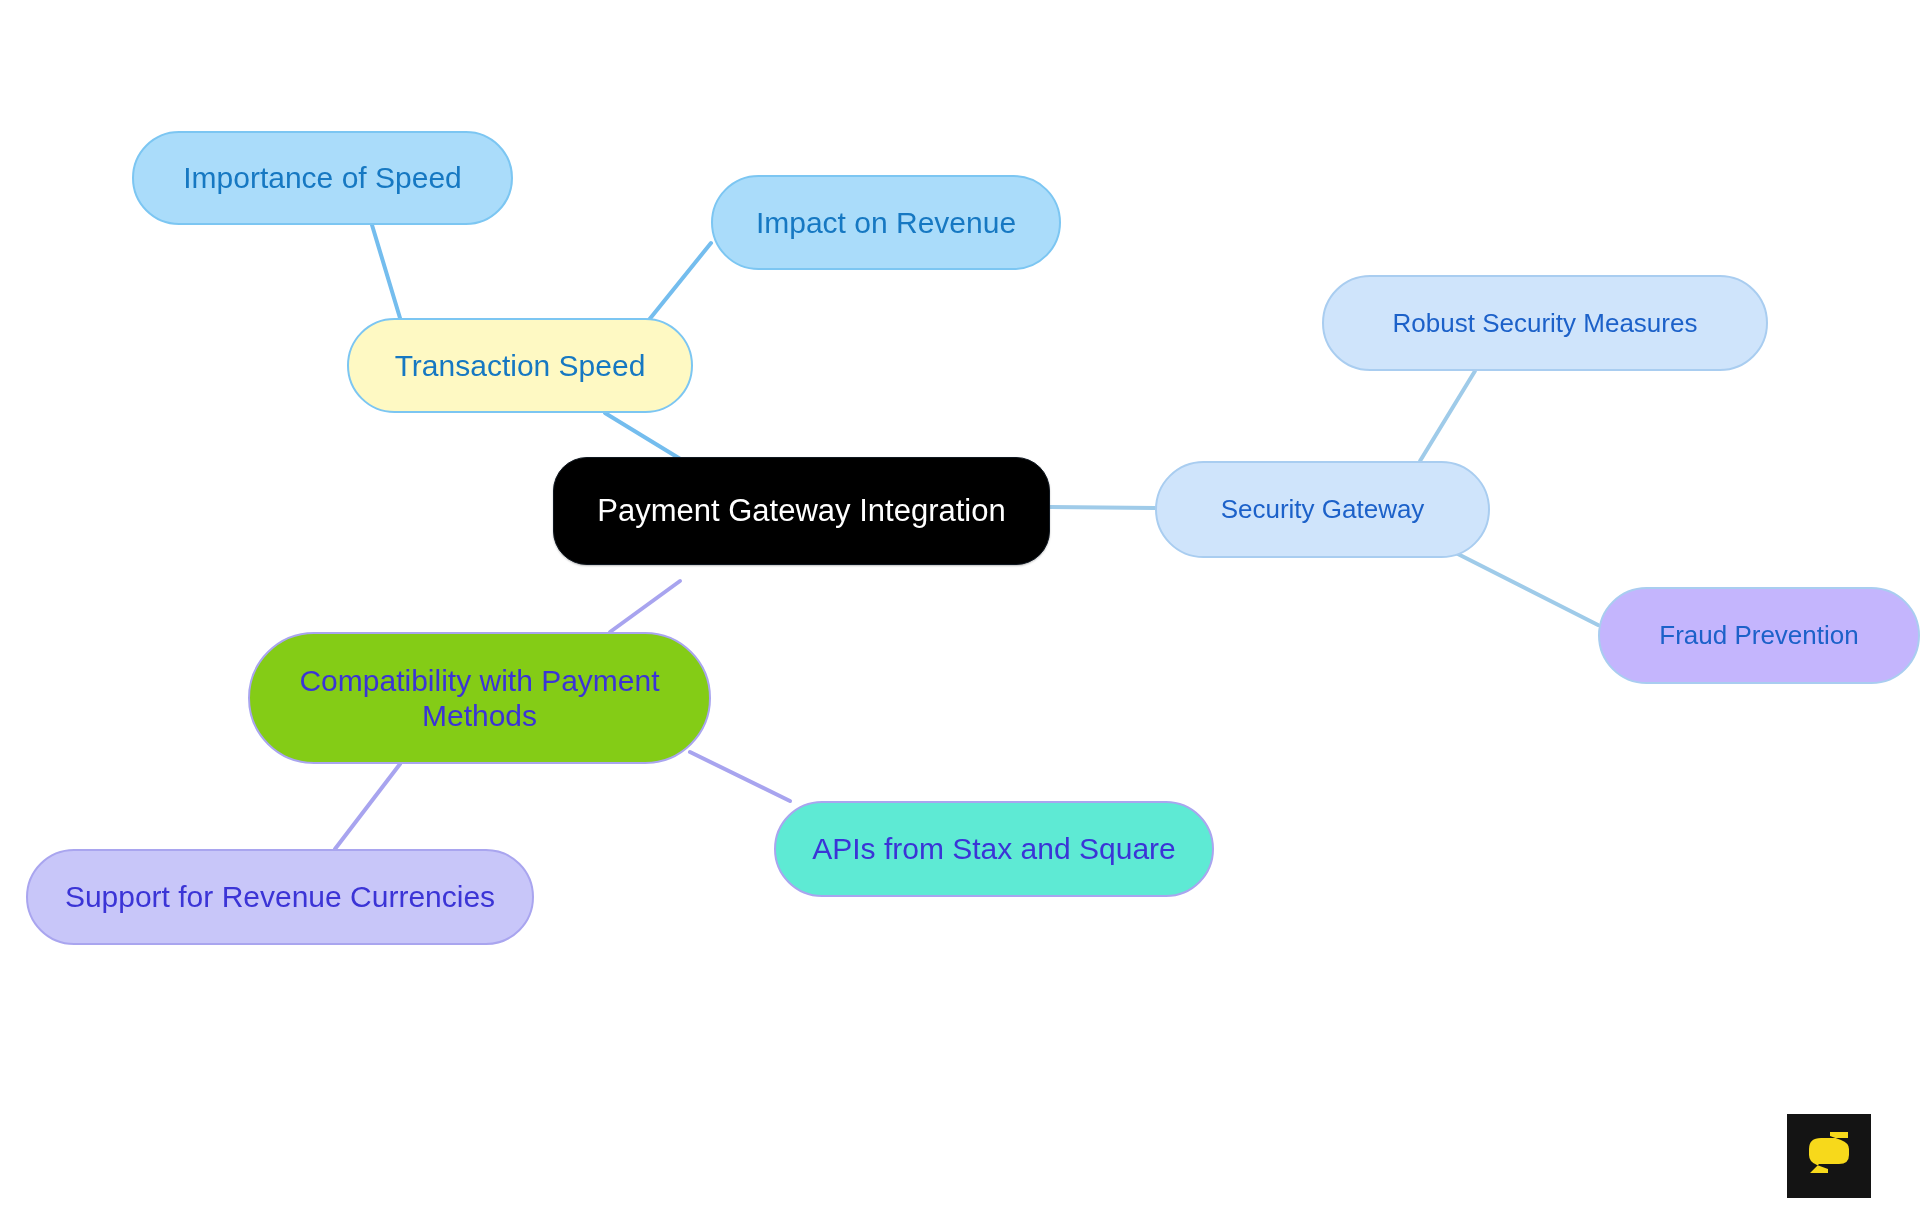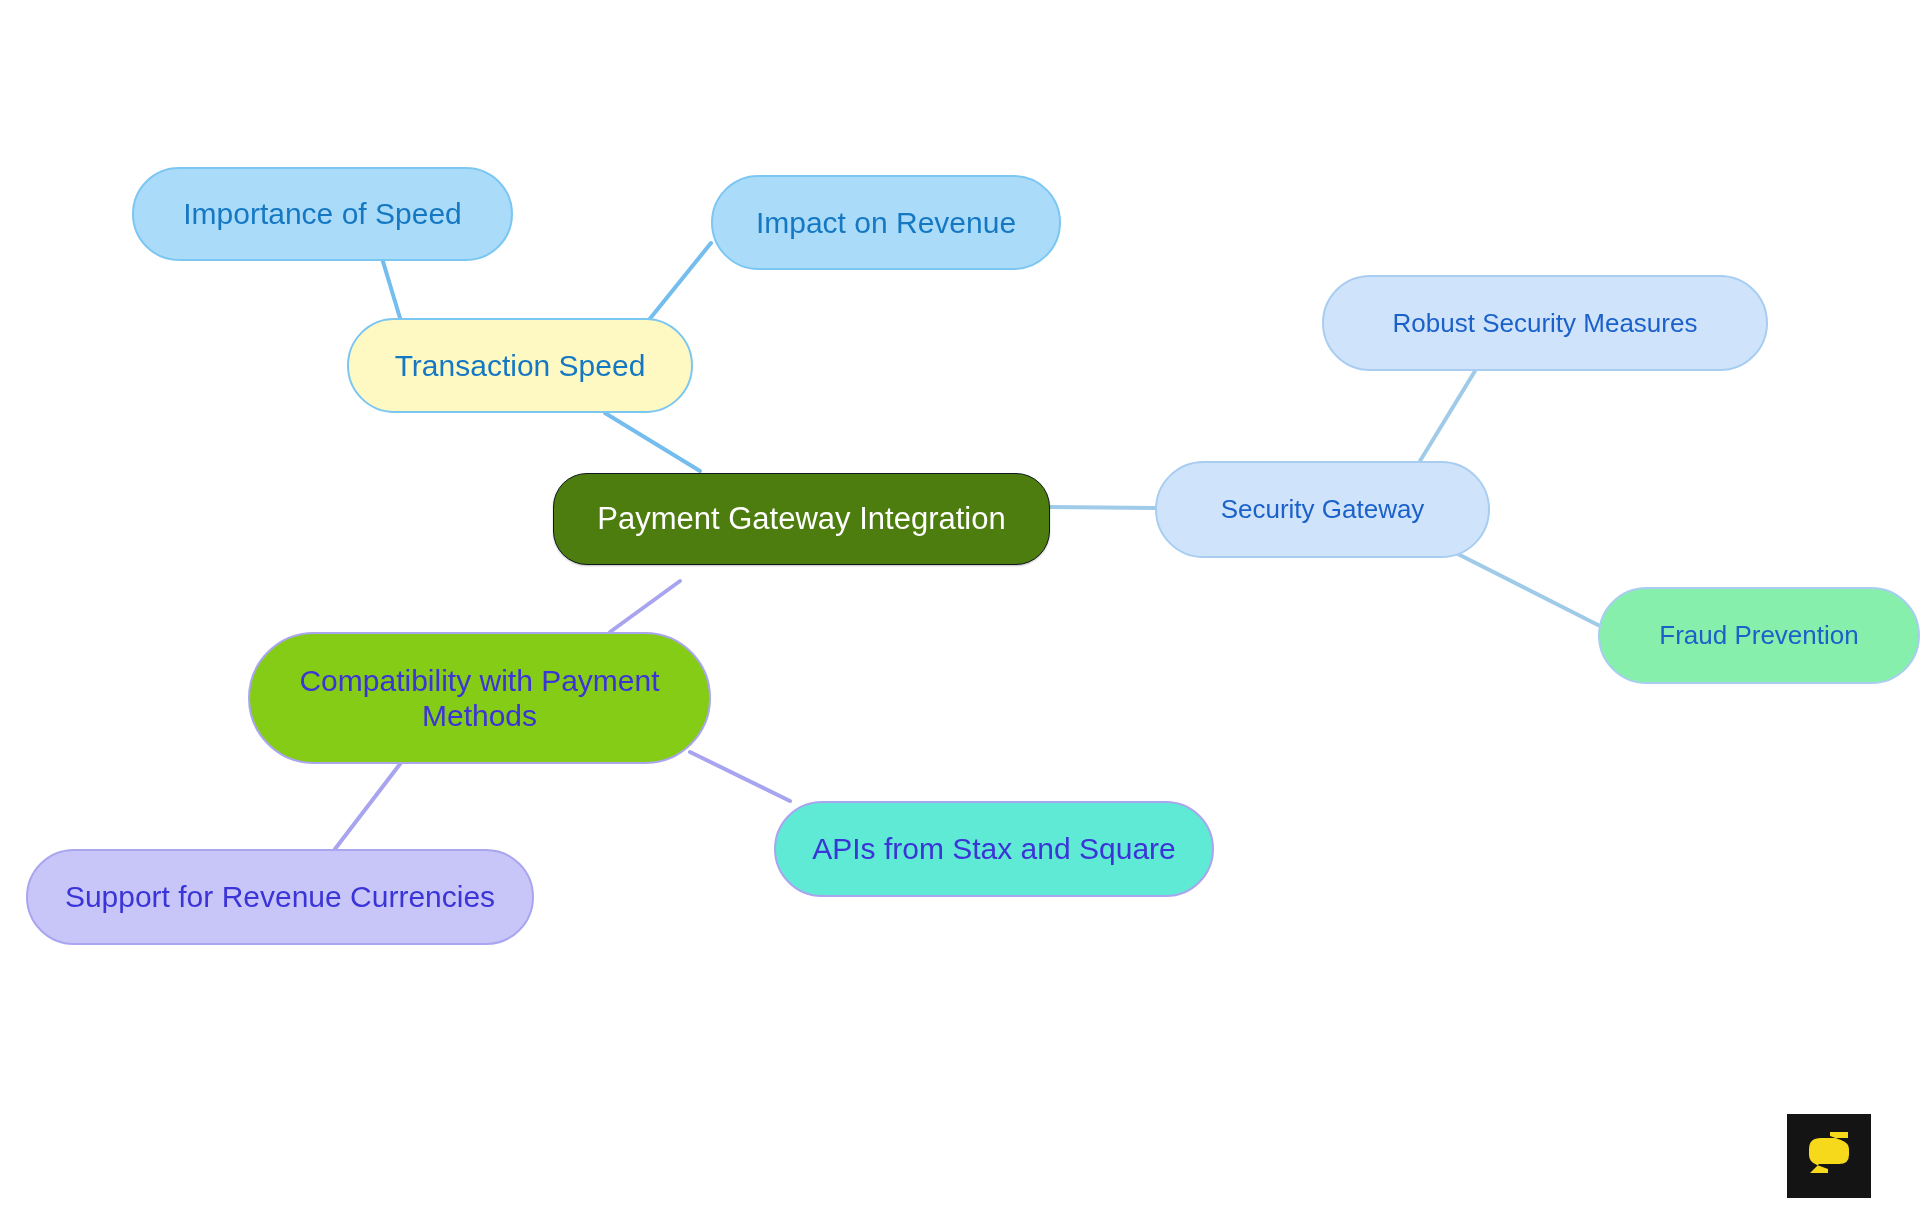--- a/index.html
+++ b/index.html
@@ -82,27 +82,27 @@
       <line x1="640" y1="331" x2="711" y2="243" stroke="#74bdee" stroke-width="4" stroke-linecap="round"></line>
       <line x1="1050" y1="507" x2="1155" y2="508" stroke="#9fcbe9" stroke-width="4" stroke-linecap="round"></line>
       <line x1="1420" y1="461" x2="1475" y2="371" stroke="#9fcbe9" stroke-width="4" stroke-linecap="round"></line>
       <line x1="1450" y1="550" x2="1598" y2="625" stroke="#9fcbe9" stroke-width="4" stroke-linecap="round"></line>
       <line x1="680" y1="581" x2="610" y2="632" stroke="#a8a4ef" stroke-width="4" stroke-linecap="round"></line>
       <line x1="400" y1="764" x2="335" y2="849" stroke="#a8a4ef" stroke-width="4" stroke-linecap="round"></line>
       <line x1="690" y1="752" x2="790" y2="801" stroke="#a8a4ef" stroke-width="4" stroke-linecap="round"></line>
     </svg>
 
   <div id="node-layer">
-      <div class="node node-root" style="left: 553px; top: 473px; width: 497px; height: 92px; background: #4d7c0f; color: rgb(255, 255, 255);">Payment Gateway Integration</div>
+      <div class="node node-root" style="left: 553px; top: 457px; width: 497px; height: 108px; background: #000000; color: rgb(255, 255, 255);">Payment Gateway Integration</div>
       <div class="node node-blue" style="left: 347px; top: 318px; width: 346px; height: 95px; background: #fef9c3; color: rgb(22, 120, 194);">Transaction Speed</div>
-      <div class="node node-blue" style="left: 132px; top: 131px; width: 381px; height: 94px; background: rgb(170, 220, 250); color: rgb(22, 120, 194); margin-top: 36px;">Importance of Speed</div>
+      <div class="node node-blue" style="left: 132px; top: 131px; width: 381px; height: 94px; background: rgb(170, 220, 250); color: rgb(22, 120, 194);">Importance of Speed</div>
       <div class="node node-blue" style="left: 711px; top: 175px; width: 350px; height: 95px; background: rgb(170, 220, 250); color: rgb(22, 120, 194);">Impact on Revenue</div>
       <div class="node node-paleblue" style="left: 1155px; top: 461px; width: 335px; height: 97px; background: rgb(207, 228, 251); color: rgb(28, 97, 201);">Security Gateway</div>
       <div class="node node-paleblue" style="left: 1322px; top: 275px; width: 446px; height: 96px; background: rgb(207, 228, 251); color: rgb(28, 97, 201);">Robust Security Measures</div>
-      <div class="node node-paleblue" style="left: 1598px; top: 587px; width: 322px; height: 97px; background: #86efac; color: rgb(28, 97, 201);">Fraud Prevention</div>
+      <div class="node node-paleblue" style="left: 1598px; top: 587px; width: 322px; height: 97px; background: #c4b5fd; color: rgb(28, 97, 201);">Fraud Prevention</div>
       <div class="node node-purple" style="left: 248px; top: 632px; width: 463px; height: 132px; background: #84cc16; color: rgb(59, 52, 214);">Compatibility with Payment
 Methods</div>
       <div class="node node-purple" style="left: 26px; top: 849px; width: 508px; height: 96px; background: rgb(200, 198, 249); color: rgb(59, 52, 214);">Support for Revenue Currencies</div>
       <div class="node node-purple" style="left: 774px; top: 801px; width: 440px; height: 96px; background: #5eead4; color: rgb(59, 52, 214);">APIs from Stax and Square</div>
     </div>
 
   <div id="logo-badge" style="left: 1787px; top: 1114px; width: 84px; height: 84px; background: rgb(20, 20, 20);">
     <svg width="56" height="56" viewBox="0 0 56 56">
       <path id="logo-path" d="M47 10 L20 10 Q8 10 8 21 L8 27 Q8 34 16 37 L27 41 L27 45 L9 45 L18 36 L38 36 Q48 36 48 27 L48 21 Q48 15 40 12 L29 8 L29 4 L47 4 Z" fill="#f7d91b"></path>
     </svg>

